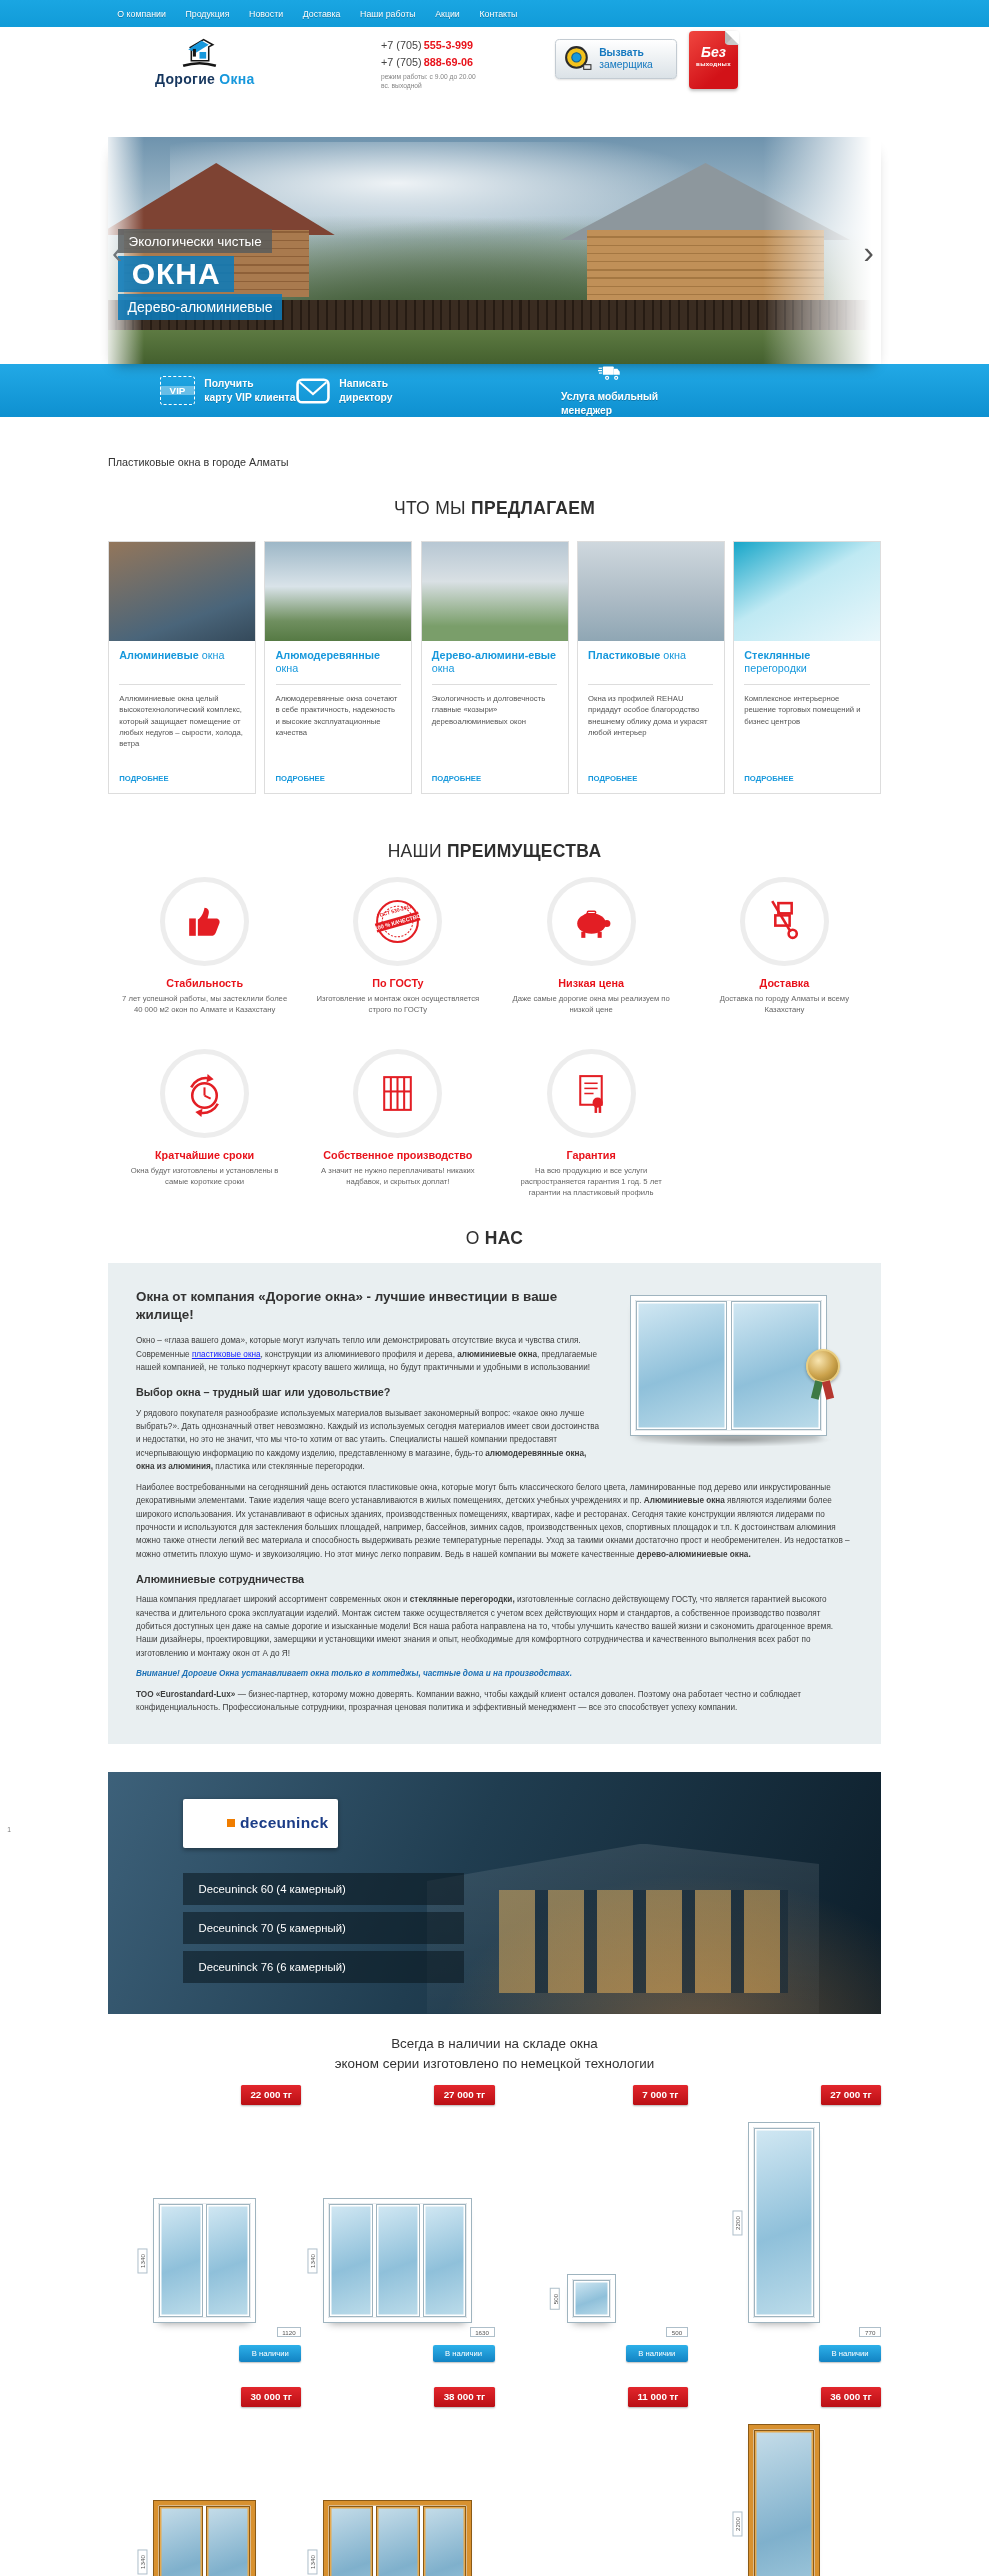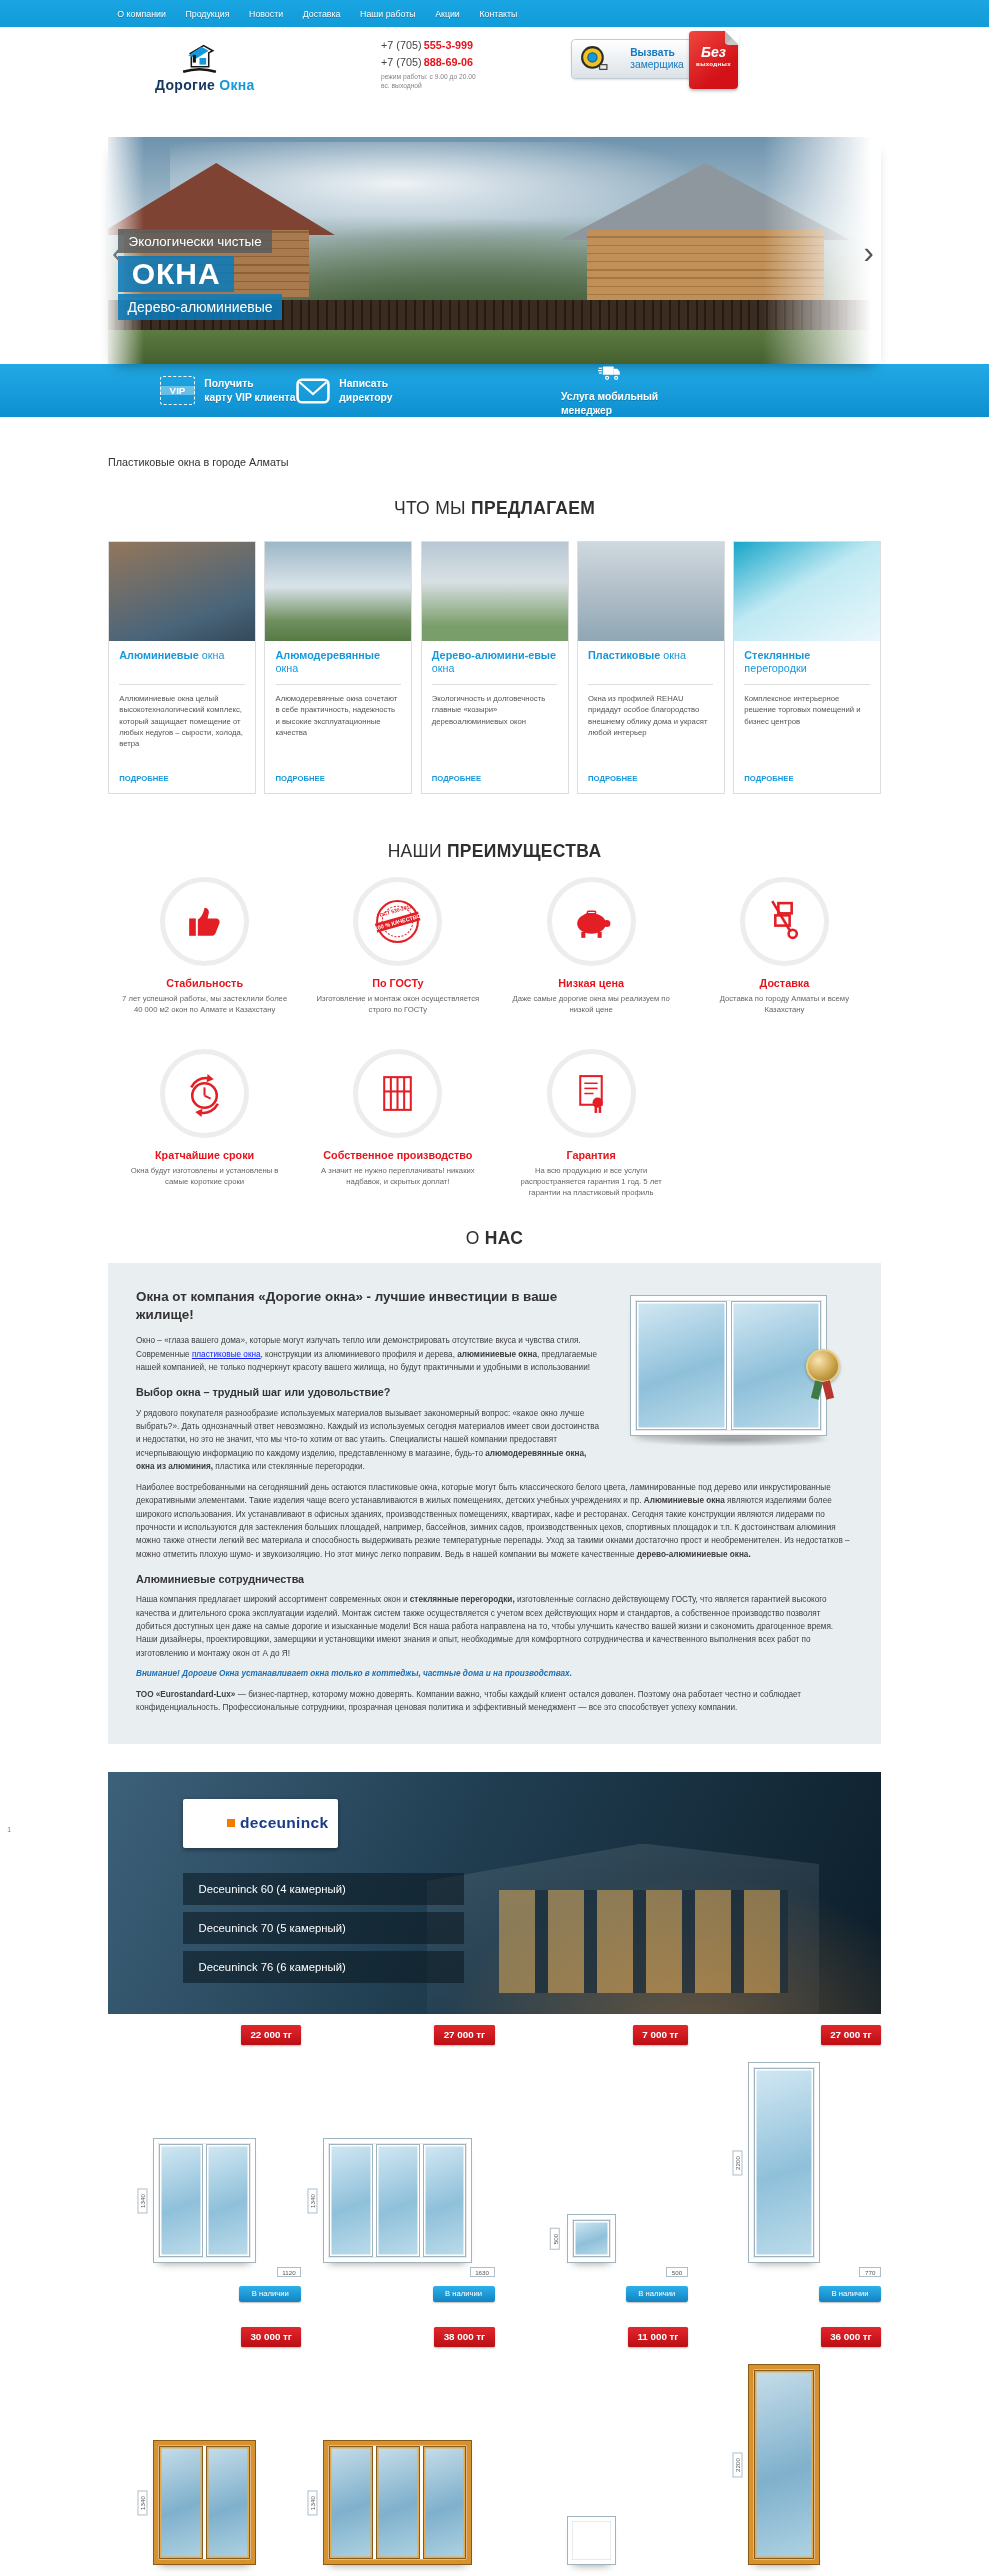--- a/index.html
+++ b/index.html
@@ -7,30 +7,30 @@
     font-family:"Liberation Sans", sans-serif; color:#333; }
   .wrap { width:773px; margin:0 auto; position:relative; }
 
   
   .topnav { height:27px; background:linear-gradient(#1aa6e2,#119bd8); }
   .topnav .wrap { display:flex; align-items:center; height:27px; gap:19.6px; padding-left:9.3px; }
   .topnav a { color:#fff; text-decoration:none; font-size:8.8px; text-shadow:0 0.5px 0.5px rgba(0,0,0,.25); cursor:pointer; }
 
   
   .header { height:66px; position:relative; }
-  .logo { position:absolute; left:47px; top:15px; width:88px; text-align:center; cursor:pointer; }
+  .logo { position:absolute; left:47px; top:9px; width:88px; text-align:center; cursor:pointer; }
   .logo-text { font-size:14px; font-weight:bold; letter-spacing:0.3px; margin-top:1px; white-space:nowrap; }
   .logo-text .d1 { color:#16365e; } .logo-text .d2 { color:#1798dc; }
   .phones { position:absolute; left:273px; top:11.3px; line-height:15.5px; }
   .phones .pre { color:#444; font-size:10.8px; }
   .phones .num { color:#e8131b; font-size:10.8px; font-weight:bold; }
   .schedule { font-size:6.7px; color:#858585; line-height:8.8px; margin-top:2.1px; }
-  .tapebtn { position:absolute; left:463px; top:12.4px; width:122px; height:40px; border:0.5px solid #c3cbd2;
+  .tapebtn { position:absolute; left:447px; top:12.4px; width:122px; height:40px; border:0.5px solid #c3cbd2;
     border-radius:4.6px; background:linear-gradient(#ffffff,#dbe2e7); display:flex; align-items:center;
-    gap:21px; padding:0 7.2px; cursor:pointer; box-shadow:0 1px 2.1px rgba(0,0,0,.12); }
+    gap:6px; padding:0 7.2px; cursor:pointer; box-shadow:0 1px 2.1px rgba(0,0,0,.12); }
   .tapebtn .txt { color:#1478bf; font-size:10.3px; line-height:12.4px; }
   .tapebtn .txt b { display:block; }
   .badge { position:absolute; left:581px; top:4.1px; width:49px; height:58px;
     background:linear-gradient(140deg,#f0463f,#d21218 70%); border-radius:4.1px; color:#fff; text-align:center;
     padding-top:13.4px; box-shadow:0 1.5px 3.1px rgba(0,0,0,.25); }
   .badge:before { content:""; position:absolute; right:-0.5px; top:-0.5px; border:7.2px solid #fff;
     border-left-color:#b9b9b9; border-bottom-color:#c9c9c9; border-radius:0 3.1px 0 4.1px; }
   .badge .b1 { font-size:14px; font-weight:bold; font-style:italic; }
   .badge .b2 { font-size:6.2px; font-weight:bold; text-transform:lowercase; letter-spacing:0.3px; }
 
@@ -481,20 +481,24 @@
     <span class="sq"></span>
     <span class="t">deceuninck</span>
   </div>
   <div class="dec-row dr1">Deceuninck 60 (4 камерный)</div>
   <div class="dec-row dr2">Deceuninck 70 (5 камерный)</div>
   <div class="dec-row dr3">Deceuninck 76 (6 камерный)</div>
 </div>
 
 <div class="wrap">
 
+  <div class="stock-h">
+    <div>Всегда в наличии на складе окна</div>
+    <div>эконом серии изготовлено по немецкой технологии</div>
+  </div>
 
   <div class="prow">
     <div class="pitem">
       <span class="ptag">22 000 тг</span>
       <div class="win-zone">
           <div class="win-wrap">
         <div class="win s1">
               <div class="pane"></div>
               <div class="pane"></div>
             </div>

